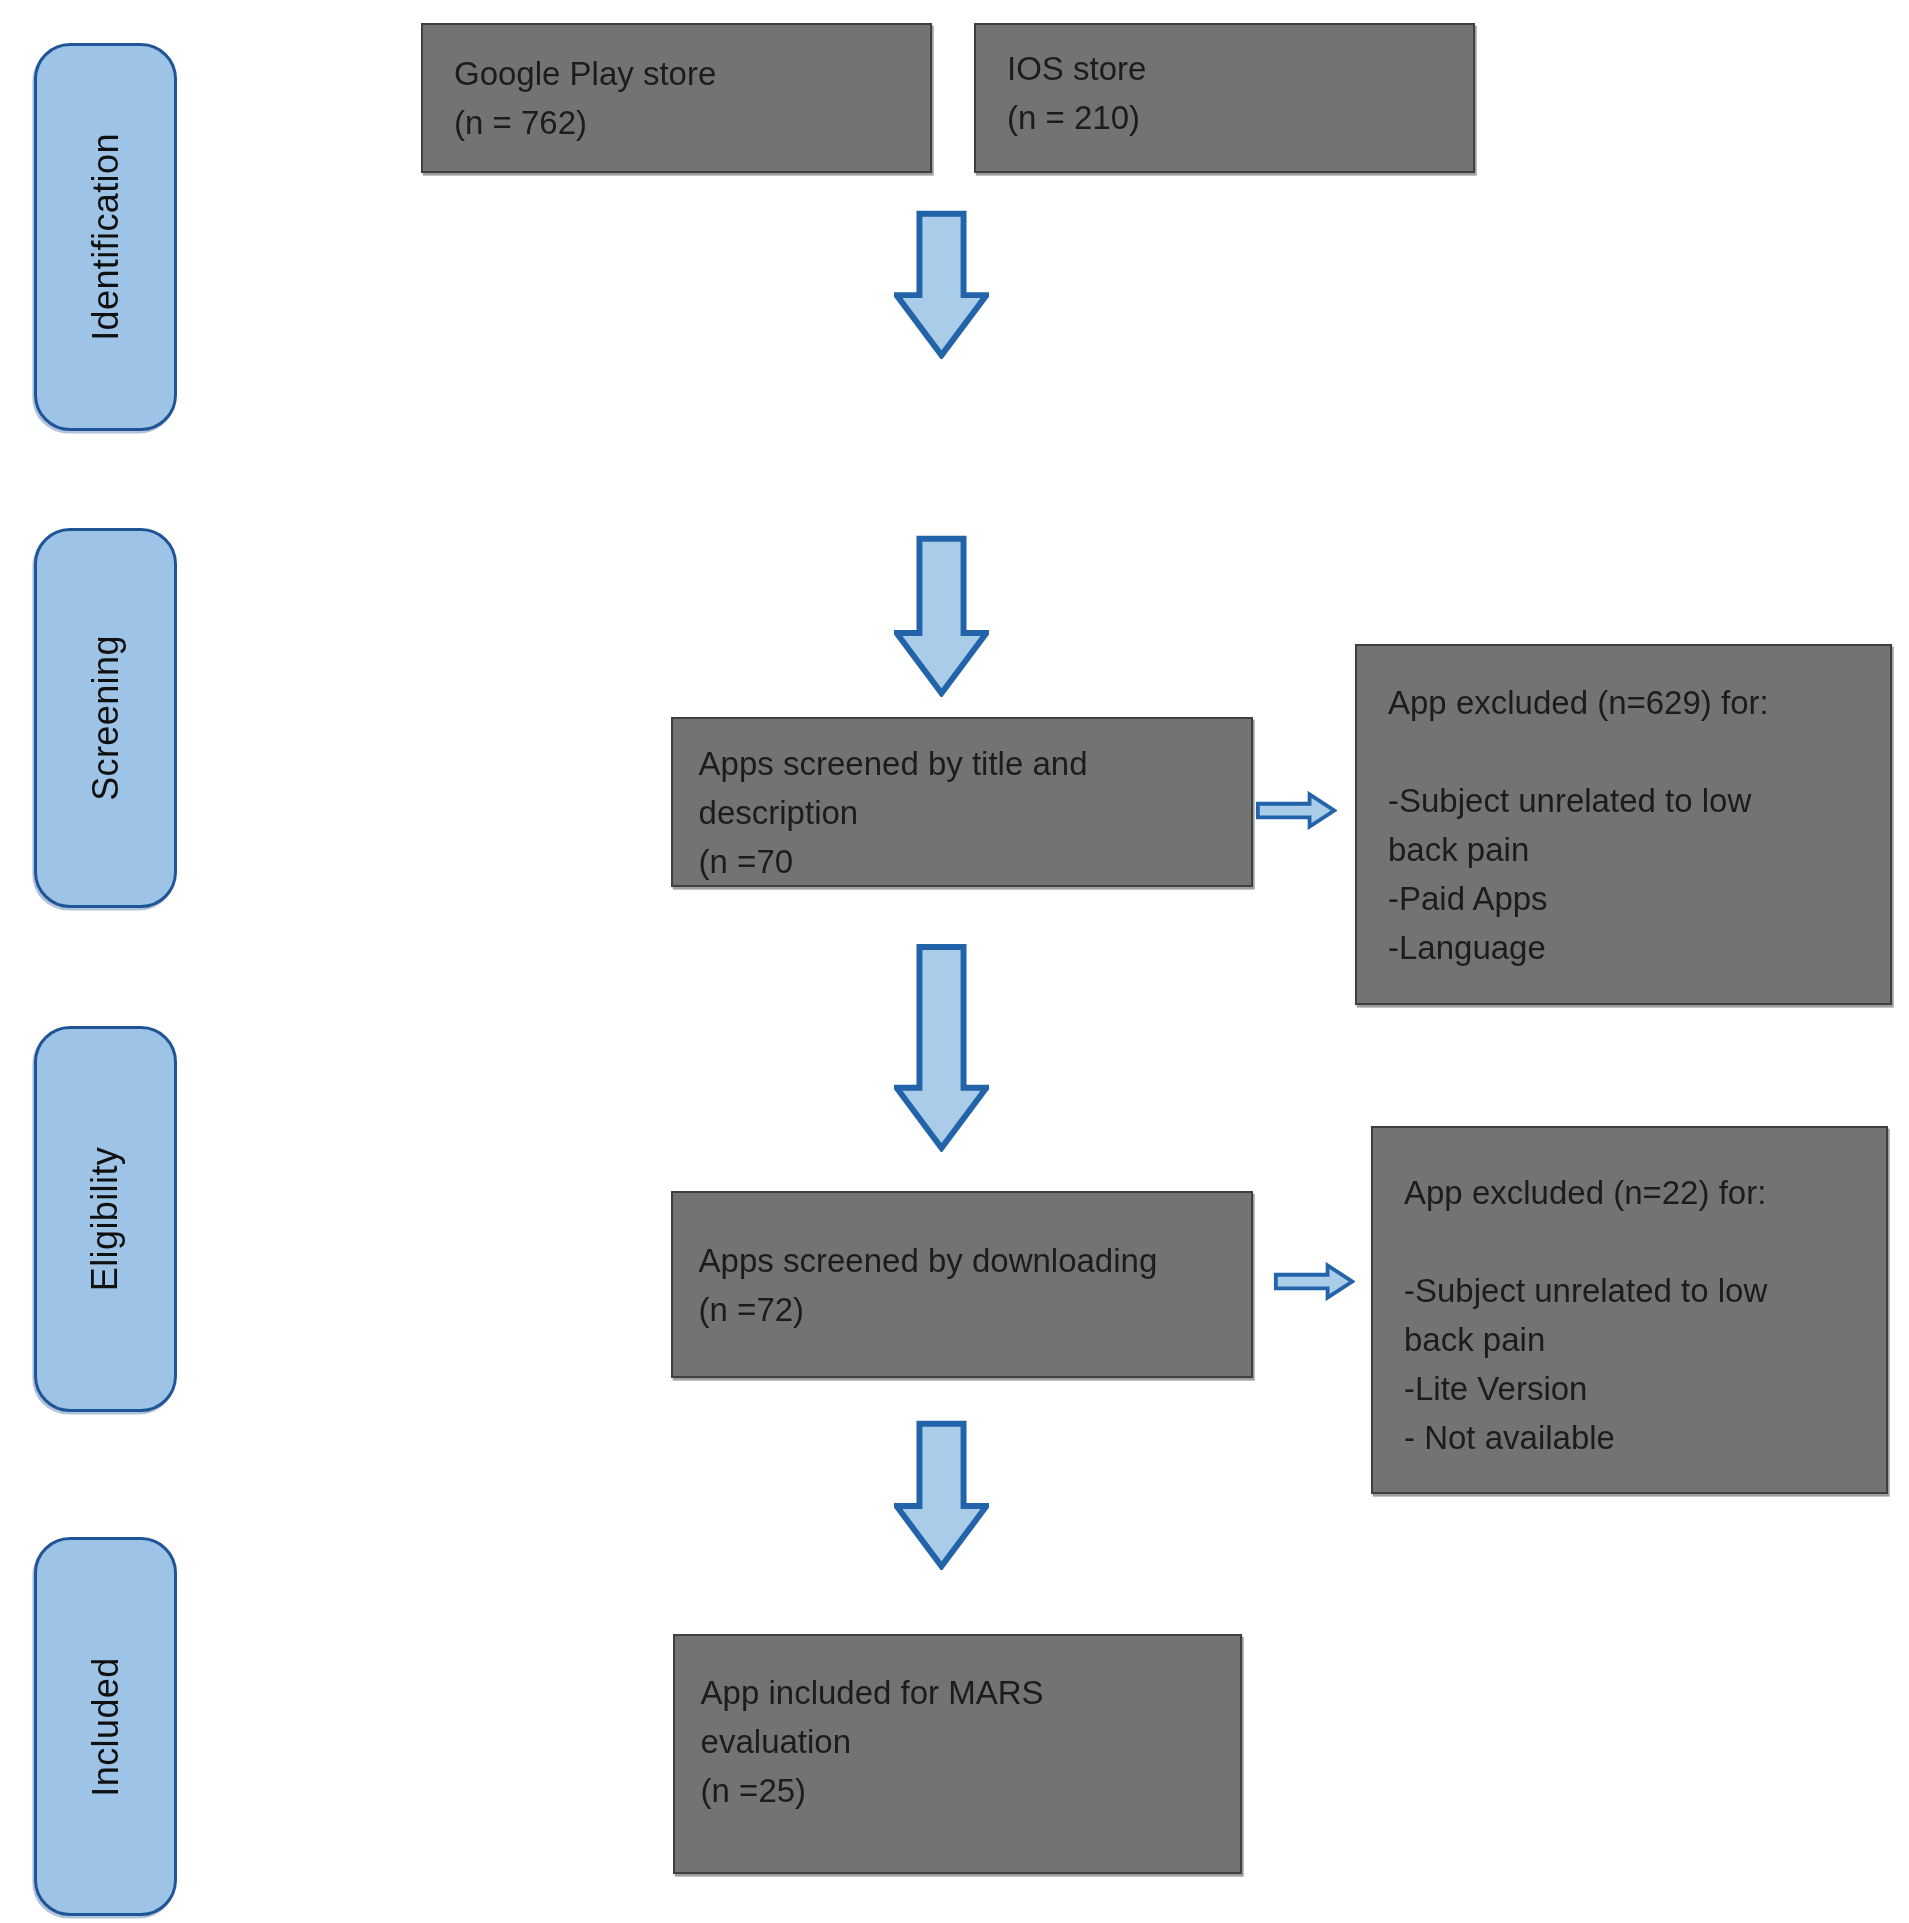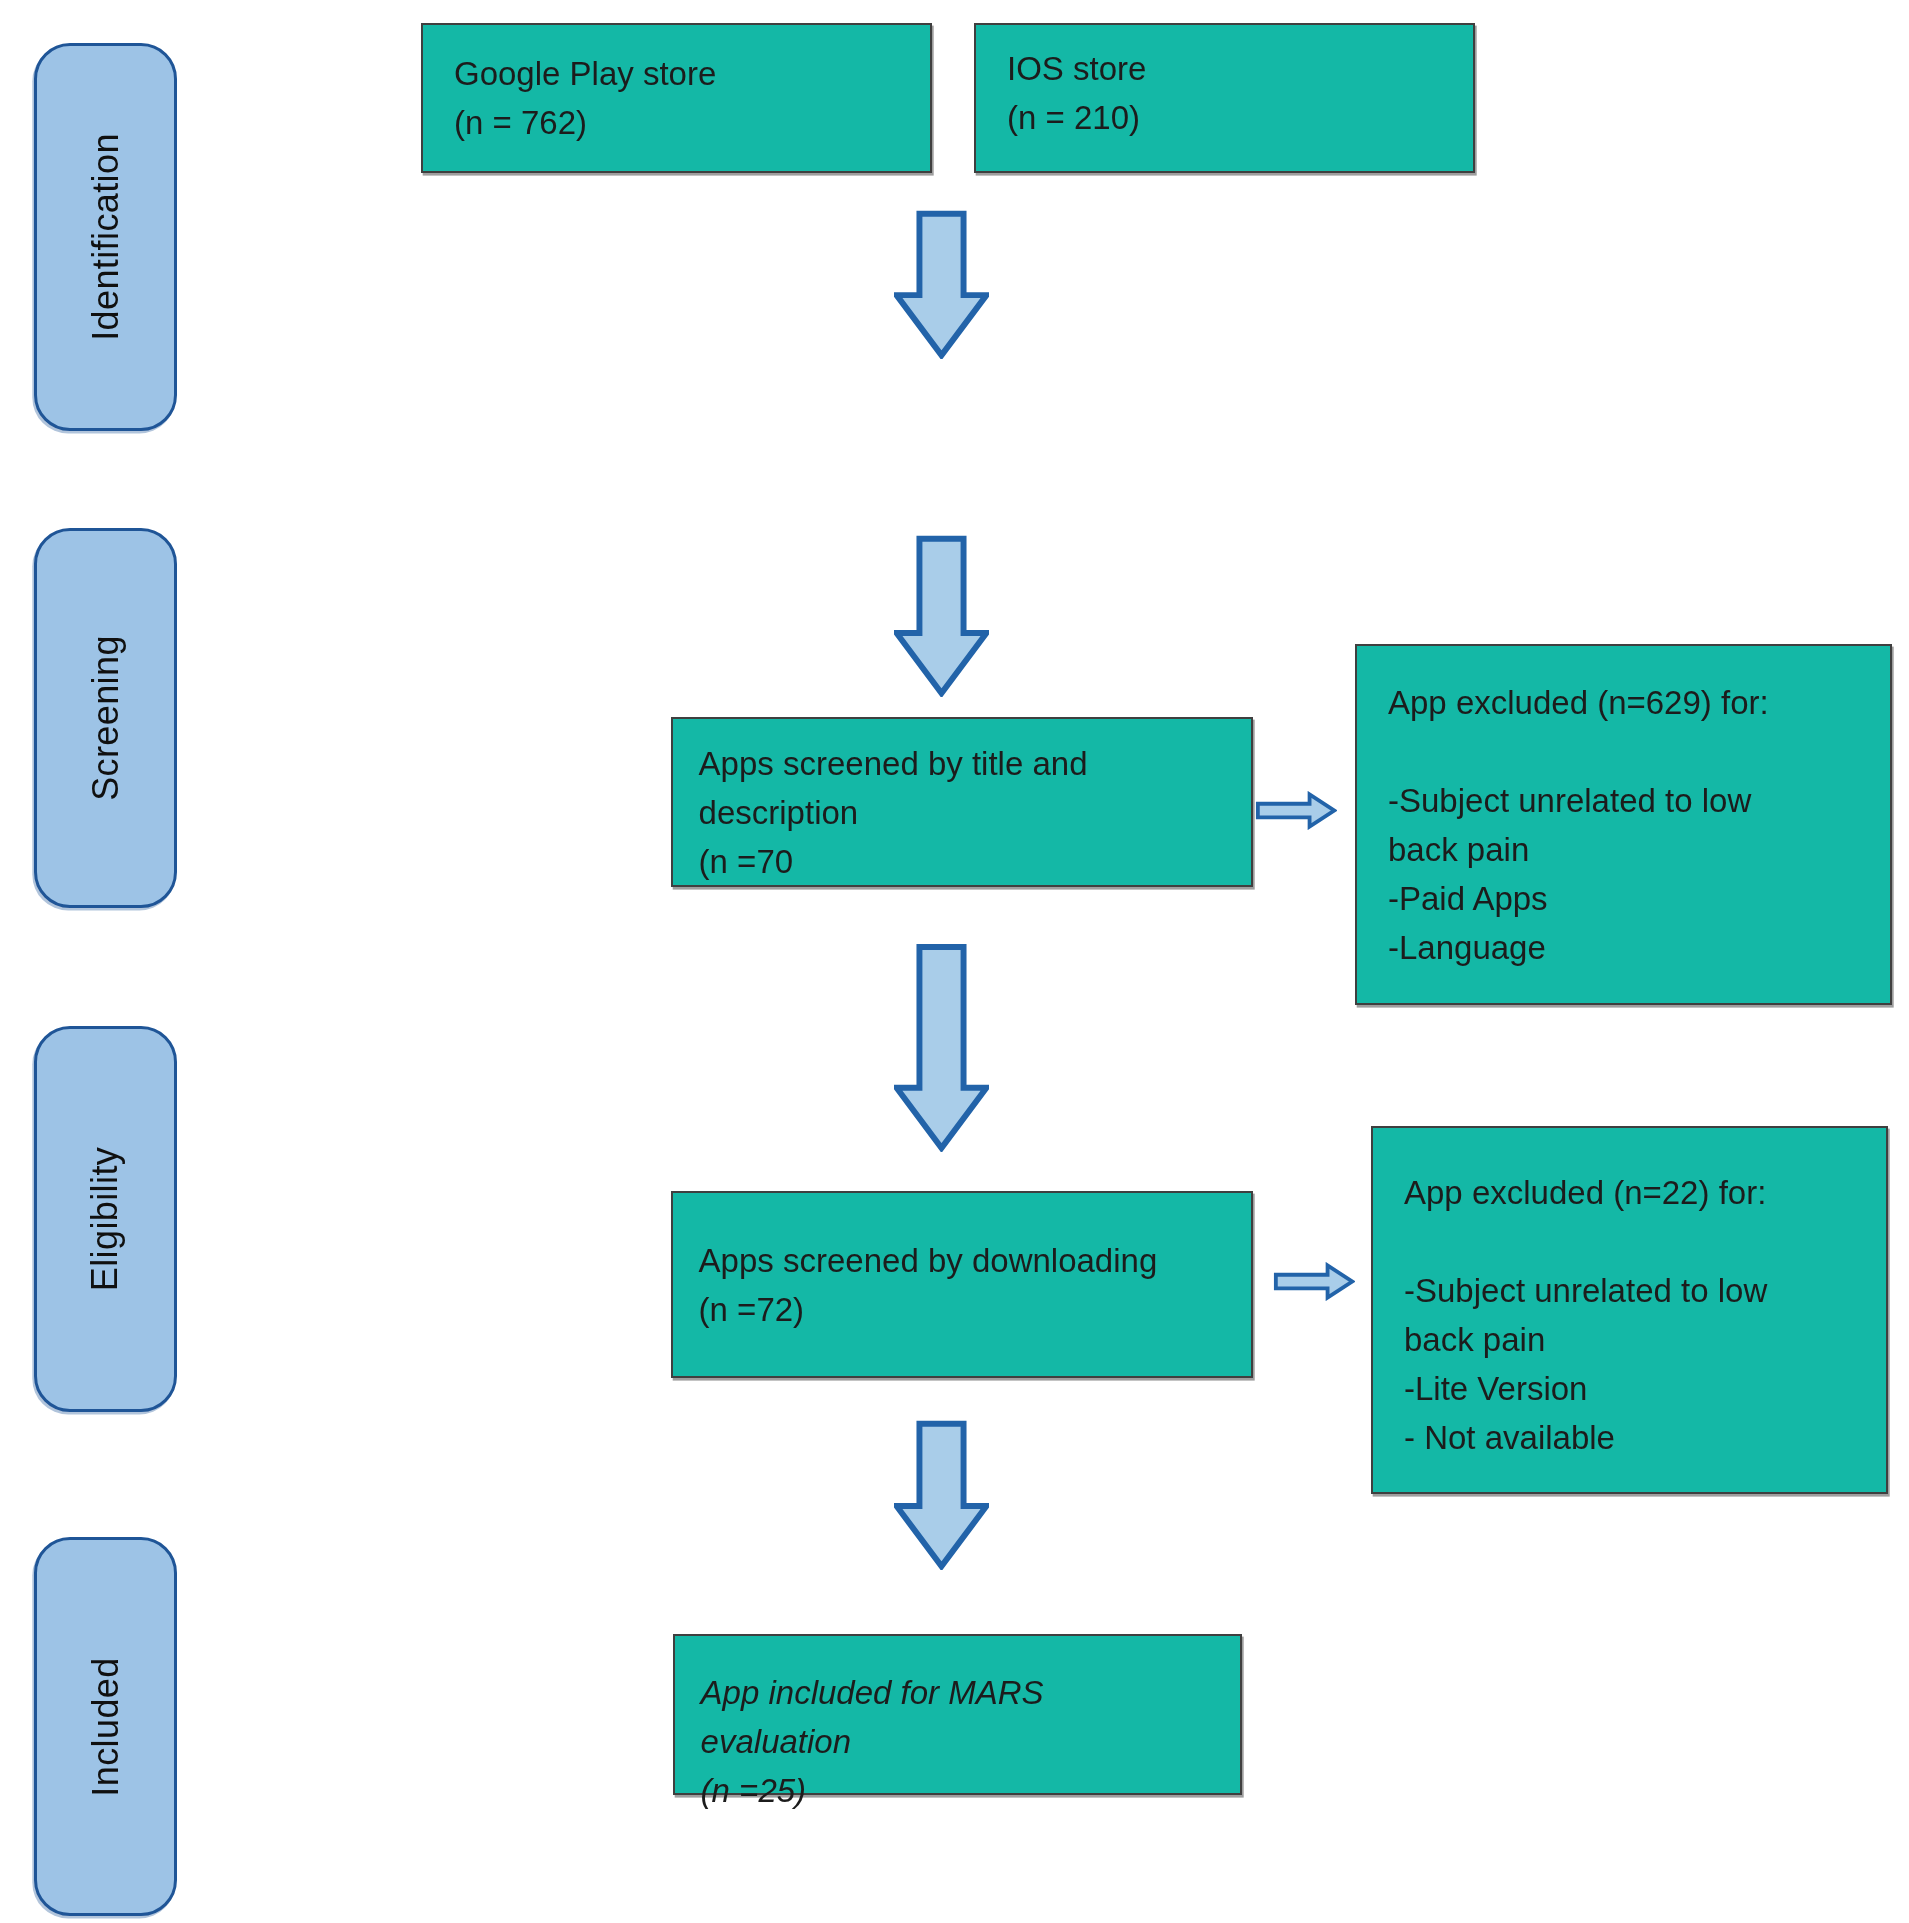--- a/index.html
+++ b/index.html
@@ -38,21 +38,21 @@
   .stage-label{
     transform:rotate(-90deg);
     white-space:nowrap;
     font-size:36px;
     letter-spacing:0.4px;
     color:#101010;
   }
   
   .fbox{
     position:absolute;
-    background:#14b8a6;
+    background:#737373;
     border:2.6px solid var(--box-border);
     box-sizing:border-box;
     box-shadow:1.7px 2.6px 0 rgba(40,40,40,0.45);
   }
   .fbox .txt{
     display:block;
     white-space:pre-line;
     font-size:33px;
     line-height:49px;
     color:var(--text);
@@ -115,21 +115,21 @@
 
   <div class="fbox" style="left:1371px;top:1126px;width:517px;height:368px;padding:40px 17px 0 31px;">
     <span class="txt">App excluded (n=22) for:
 
 -Subject unrelated to low
 back pain
 -Lite Version
 - Not available</span>
   </div>
 
-  <div class="fbox" style="left:673px;top:1634px;width:569px;height:161px;padding:32px 8.5px 0 25.6px;font-style:italic;">
+  <div class="fbox" style="left:673px;top:1634px;width:569px;height:240px;padding:32px 8.5px 0 25.6px;">
     <span class="txt">App included for MARS
 evaluation
 (n =25)</span>
   </div>
 
   <svg class="arrow" style="left:894px;top:210px;" width="95" height="149" viewBox="0 0 112 175">
     <polygon stroke-width="7" points="30,4 82,4 82,100 109,100 56,171 3,100 30,100"></polygon>
   </svg>
 
   <svg class="arrow" style="left:894px;top:535px;" width="95" height="162" viewBox="0 0 112 190">

